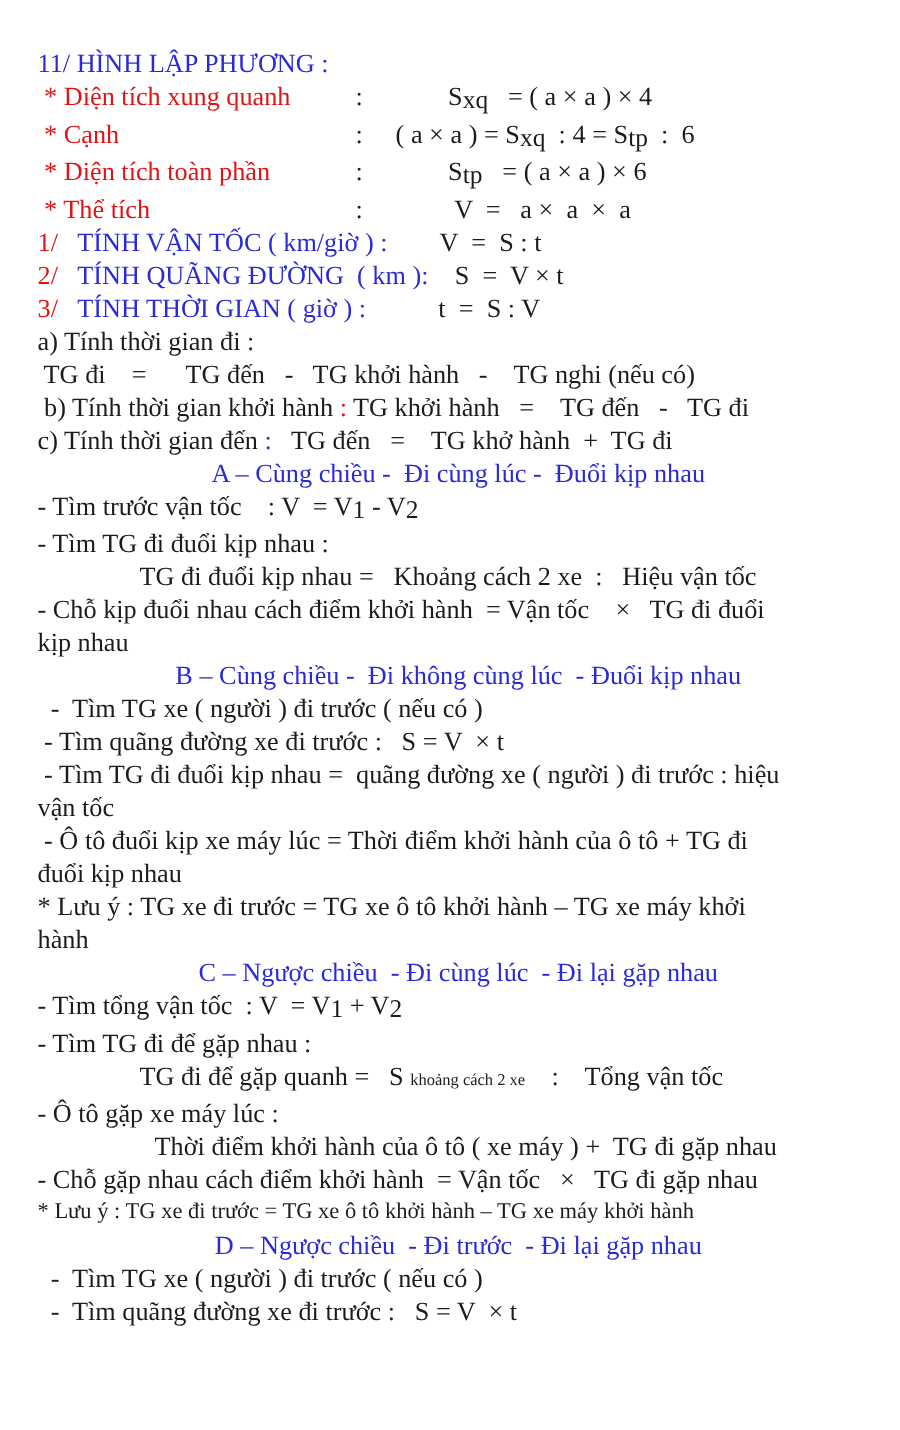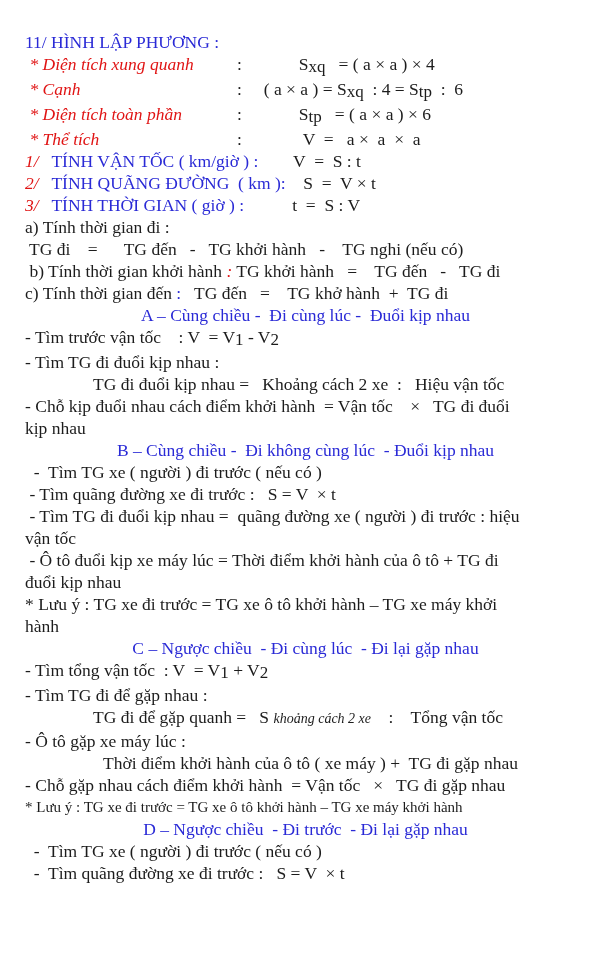--- a/index.html
+++ b/index.html
@@ -22,22 +22,22 @@
     color:var(--text);
     overflow:hidden;
   }
   .line{white-space:pre;overflow:hidden;min-height:22px;}
   .center{text-align:center;}
   .small{font-size:15px;}
   .indent-1{padding-left:68px;}
   .indent-2{padding-left:78px;}
   .k-label{display:inline-block;min-width:212px;white-space:pre;}
   .k-sub{font-size:17px;vertical-align:-2px;}
-  .k-subtext{font-size:14px;font-style:italic;}
-  .c-red{color:var(--red);font-style:italic;}
+  .k-subtext{font-size:11px;}
+  .c-red{color:var(--red);}
   .c-blue{color:var(--blue);}
   .c-green{color:var(--green);}
   .seg{white-space:pre;}
 </style>
 </head>
 <body>
 
 <div class="page">
     <div class="line"><span class="seg c-blue">11/ HÌNH LẬP PHƯƠNG :</span></div>
     <div class="line"><span class="seg c-red k-label"> * Diện tích xung quanh</span><span class="seg">:             S</span><span class="seg k-sub">xq</span><span class="seg">   = ( a × a ) × 4</span></div>

